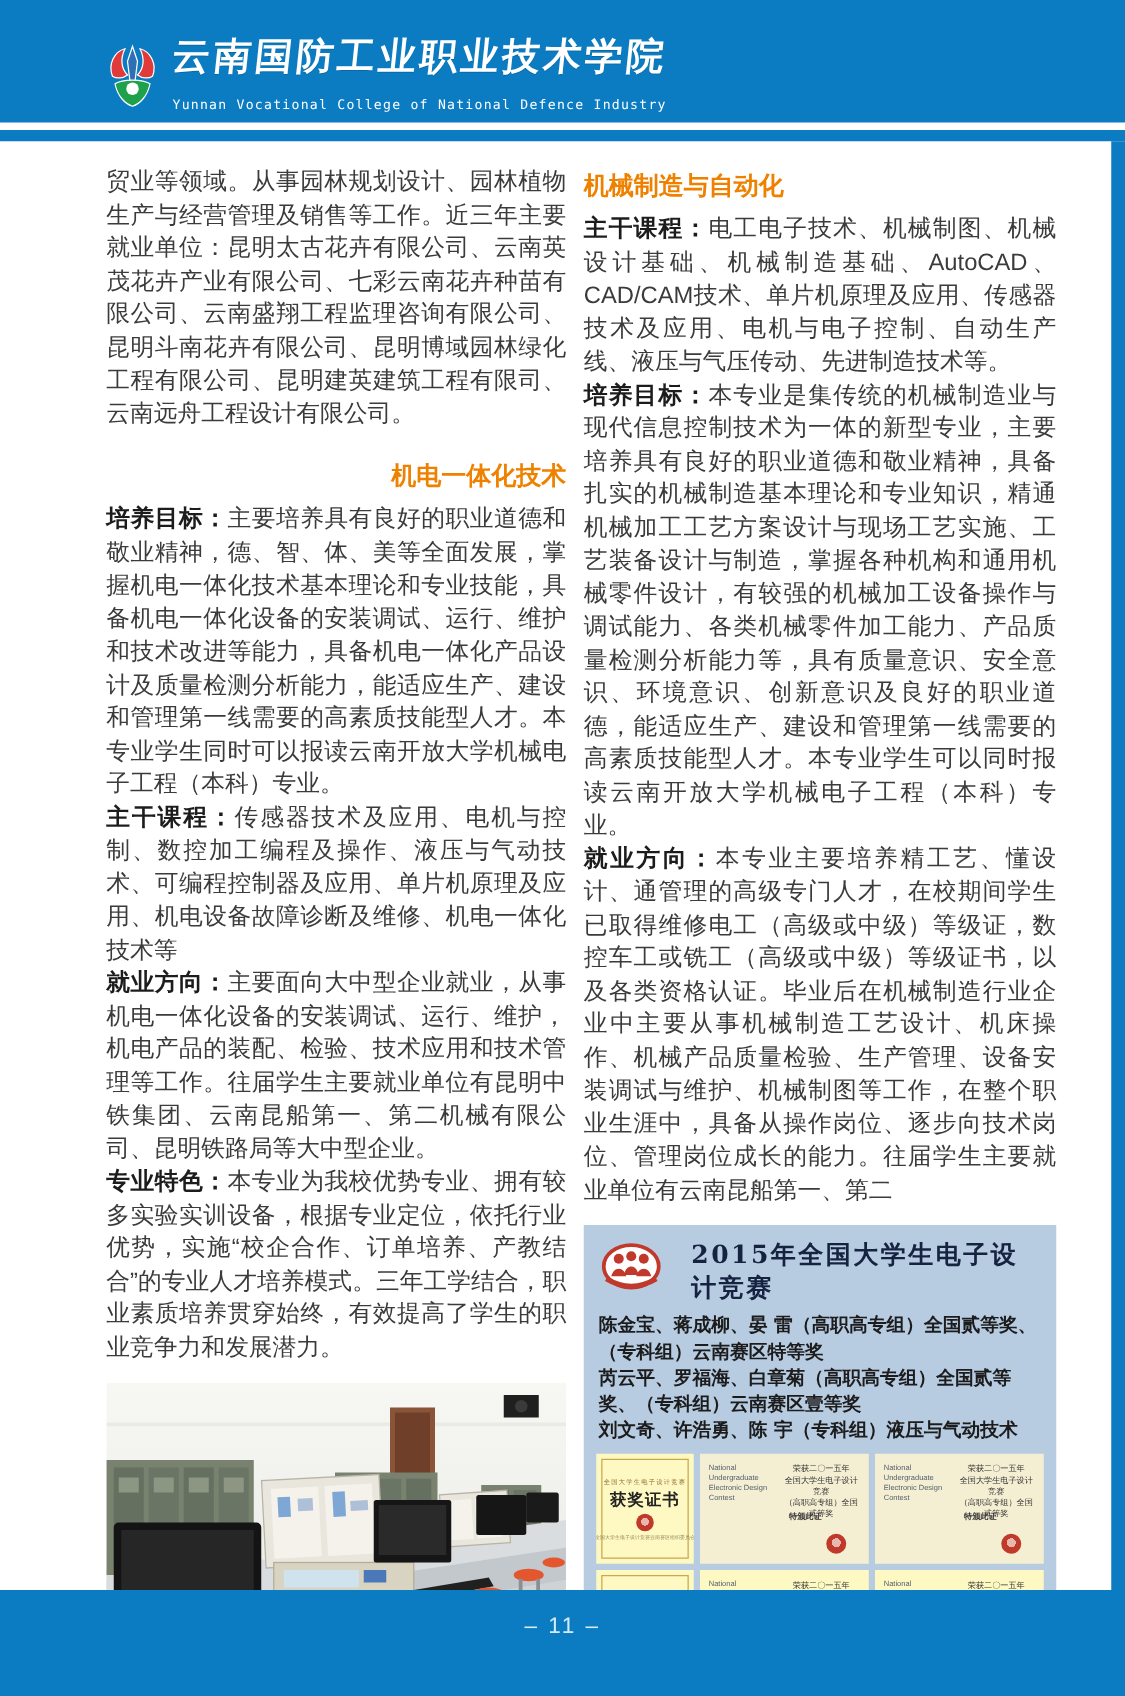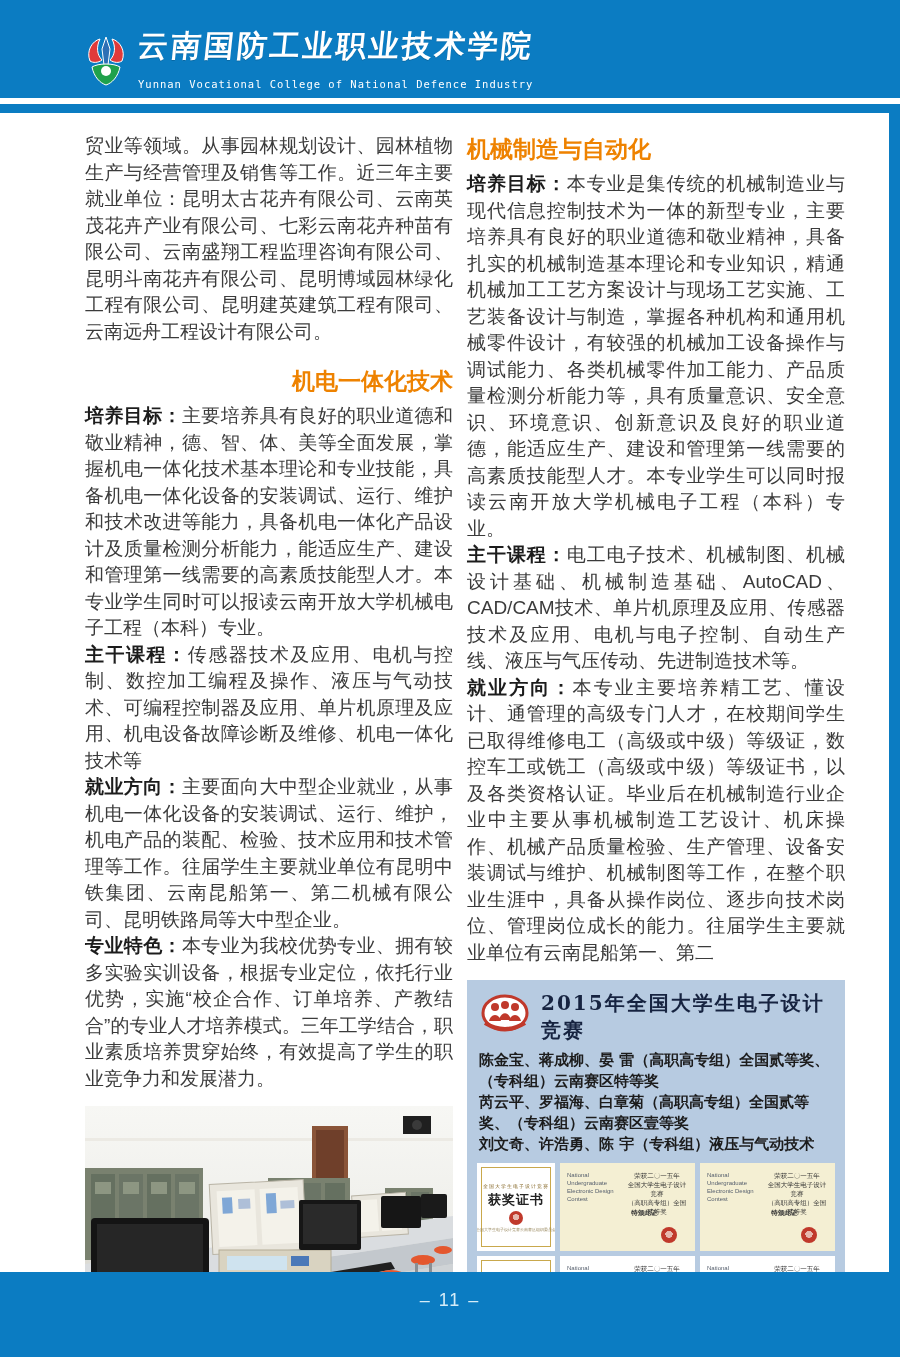--- a/index.html
+++ b/index.html
@@ -52,51 +52,51 @@
   .content{position:absolute;left:85px;top:133px;width:760px;display:flex;gap:14px;}
   .col{display:block;}
   .col-left{width:368px;}
   .col-right{width:378px;}
   .body-text{
     font-size:19px;line-height:26.5px;text-align:justify;
     color:#3b3b3b;text-justify:inter-ideograph;
   }
   .body-text .lbl{font-weight:bold;color:#1c1c1c;}
   .section-title{
-    font-size:23px;font-weight:bold;color:var(--accent);
+    font-size:20px;font-weight:bold;color:var(--accent);
     line-height:28px;
   }
   .col-left .section-title{margin:22px 0 8px;text-align:right;}
   .col-right .section-title{margin:2px 0 8px;}
   
   .lab-photo{width:368px;height:218px;margin-top:14px;overflow:hidden;}
   .lab-photo svg{display:block;}
   
   .collage{
     width:378px;height:350px;margin-top:14px;
     background:var(--collage-bg);
     padding:8px 10px 10px 10px;
   }
-  .collage-head{display:flex;align-items:center;gap:12px;margin:2px 0 6px 4px;}
+  .collage-head{display:flex;align-items:center;gap:24px;margin:2px 0 6px 4px;}
   .collage-title{
     font-family:"DejaVu Serif","Liberation Serif",serif;
     font-weight:bold;font-size:20px;letter-spacing:2px;color:#162340;
   }
   .award-lines{
     font-family:"DejaVu Serif","Liberation Serif",serif;
     font-weight:bold;color:#1c1c1c;font-size:15px;line-height:21px;
     margin:0 0 8px 2px;
   }
   .cert-grid{display:flex;flex-direction:column;gap:5px;}
   .cert-row{display:flex;gap:5px;}
   .cert{position:relative;height:88px;overflow:hidden;}
   .cert-narrow{width:78px;}
   .cert-wide{flex:1;}
   .cert.cream{background:#f4efd3;}
-  .cert.white{background:#ffffff;}
+  .cert.white{background:#fef9c3;}
   .cert-narrow .inner{
     position:absolute;inset:4px;border:1px solid #c9a84c;
     display:flex;flex-direction:column;align-items:center;justify-content:center;gap:2px;
   }
   .cert-head-tiny{font-size:5px;color:#8a6d2f;letter-spacing:1px;white-space:nowrap;}
   .cert-big{font-family:"DejaVu Serif",serif;font-weight:bold;font-size:13px;color:#222;letter-spacing:1px;}
   .seal{width:14px;height:14px;border-radius:50%;background:radial-gradient(circle at 50% 45%, #e6b8ae 0 30%, #c0392b 31% 100%);}
   .cert-foot-tiny{font-size:4px;color:#9a8a60;white-space:nowrap;}
   .cert-wide .en{
     position:absolute;left:7px;top:8px;width:46%;
@@ -241,22 +241,22 @@
               <rect x="214" y="206" width="4" height="12" fill="#4a78b8"></rect>
             <ellipse cx="358" cy="144" rx="9" ry="4" fill="#e4572e"></ellipse>
           </g>
         </svg>
       </figure>
     </section>
 
     <section class="col col-right">
       <h2 class="section-title">机械制造与自动化</h2>
 
+      <p class="body-text"><b class="lbl">主干课程：</b><span>电工电子技术、机械制图、机械设计基础、机械制造基础、AutoCAD、CAD/CAM技术、单片机原理及应用、传感器技术及应用、电机与电子控制、自动生产线、液压与气压传动、先进制造技术等。</span></p>
       <p class="body-text"><b class="lbl">培养目标：</b><span>本专业是集传统的机械制造业与现代信息控制技术为一体的新型专业，主要培养具有良好的职业道德和敬业精神，具备扎实的机械制造基本理论和专业知识，精通机械加工工艺方案设计与现场工艺实施、工艺装备设计与制造，掌握各种机构和通用机械零件设计，有较强的机械加工设备操作与调试能力、各类机械零件加工能力、产品质量检测分析能力等，具有质量意识、安全意识、环境意识、创新意识及良好的职业道德，能适应生产、建设和管理第一线需要的高素质技能型人才。本专业学生可以同时报读云南开放大学机械电子工程（本科）专业。</span></p>
-      <p class="body-text"><b class="lbl">主干课程：</b><span>电工电子技术、机械制图、机械设计基础、机械制造基础、AutoCAD、CAD/CAM技术、单片机原理及应用、传感器技术及应用、电机与电子控制、自动生产线、液压与气压传动、先进制造技术等。</span></p>
       <p class="body-text"><b class="lbl">就业方向：</b><span>本专业主要培养精工艺、懂设计、通管理的高级专门人才，在校期间学生已取得维修电工（高级或中级）等级证，数控车工或铣工（高级或中级）等级证书，以及各类资格认证。毕业后在机械制造行业企业中主要从事机械制造工艺设计、机床操作、机械产品质量检验、生产管理、设备安装调试与维护、机械制图等工作，在整个职业生涯中，具备从操作岗位、逐步向技术岗位、管理岗位成长的能力。往届学生主要就业单位有云南昆船第一、第二</span></p>
 
       <figure class="collage">
         <div class="collage-head">
           <span>
             <svg width="48" height="44" viewBox="0 0 48 44">
               <ellipse cx="24" cy="20" rx="22" ry="17" fill="#fff" stroke="#c0392b" stroke-width="3"></ellipse>
               <circle cx="14" cy="14" r="4" fill="#c0392b"></circle>
               <circle cx="24" cy="12" r="4" fill="#c0392b"></circle>
               <circle cx="34" cy="14" r="4" fill="#c0392b"></circle>

